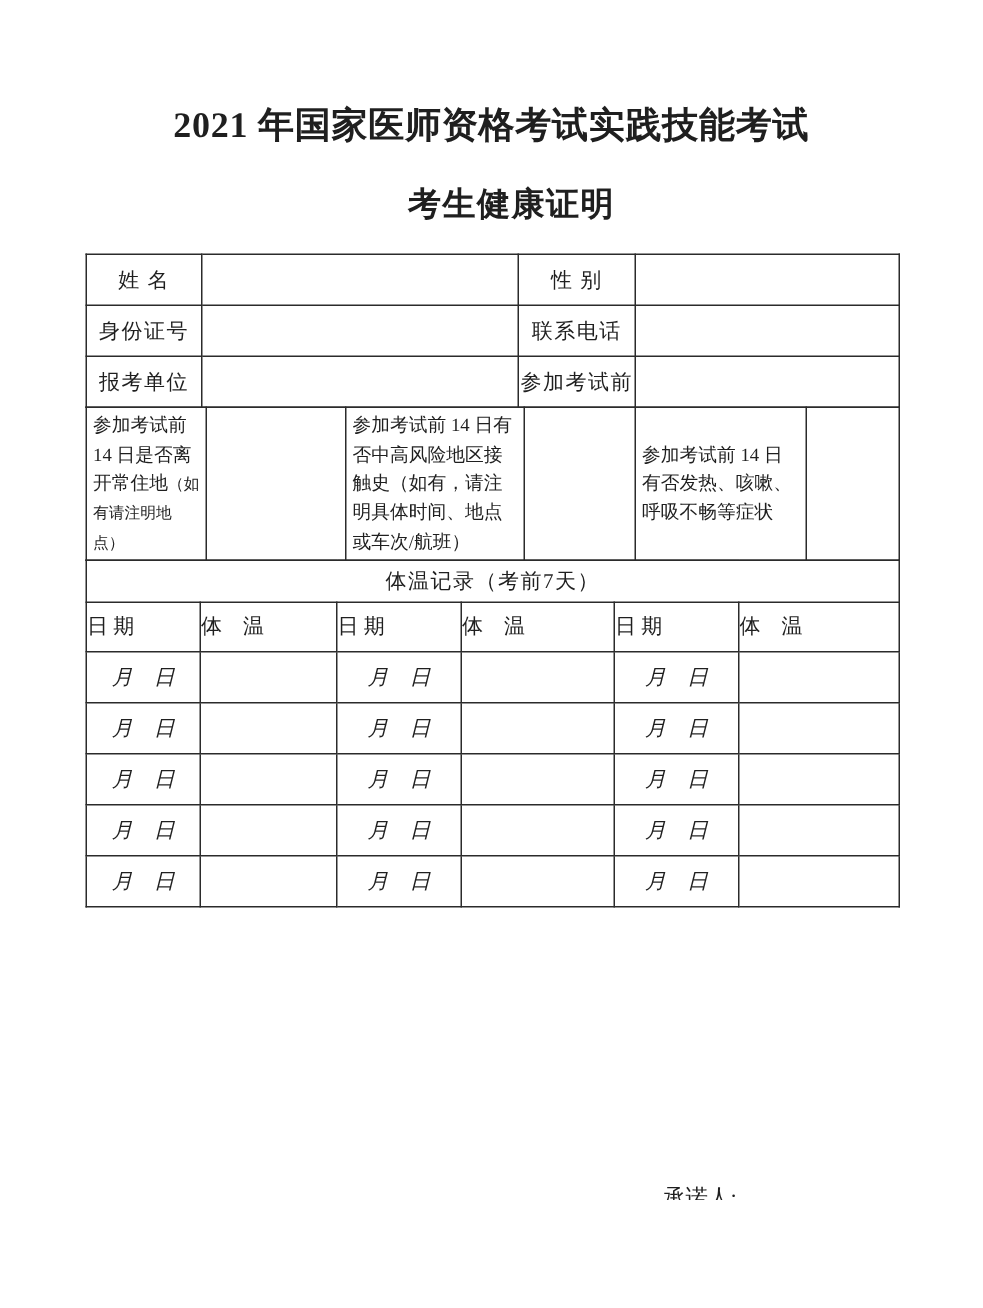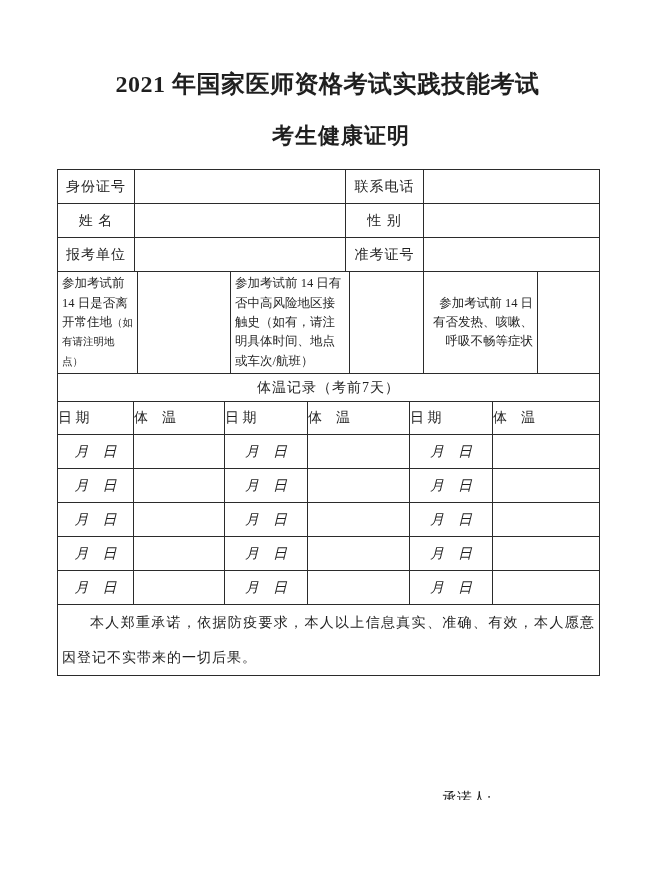--- a/index.html
+++ b/index.html
@@ -38,21 +38,21 @@
   tr.r-decl td   { height:71px; }
 
   td.lbl { text-align:center; letter-spacing:1px; }
   td.val { }
 
   td.q {
     font-size:12.5px; line-height:1.55; padding:2px 4px; text-align:left;
     letter-spacing:0;
     margin-top:32px;
   }
-  td.q-center { text-align:right; }
+  td.q-center { text-align:left; }
   .q-note { font-size:10.5px; }
 
   td.temp-title { text-align:center; letter-spacing:1px; }
   td.th { text-align:left; }
   td.date-cell { text-align:center; }
 
   td.other-cell { text-align:left; padding:0 5px; }
 
   td.decl-cell {
     text-align:justify; padding:0 4px; line-height:35px;
@@ -75,35 +75,35 @@
 
     <table>
       <colgroup>
           <col style="width:77px">
           <col style="width:211px">
           <col style="width:78px">
           <col style="width:176px">
         </colgroup>
       <tbody>
           <tr class="r-info">
+        <td class="lbl">姓 名</td>
+        <td class="val"></td>
+        <td class="lbl">性 别</td>
+        <td class="val"></td>
+      </tr>
+      <tr class="r-info">
         <td class="lbl">身份证号</td>
         <td class="val"></td>
         <td class="lbl">联系电话</td>
-        <td class="val"></td>
-      </tr>
-      <tr class="r-info">
-        <td class="lbl">姓 名</td>
-        <td class="val"></td>
-        <td class="lbl">性 别</td>
         <td class="val"></td>
       </tr>
       <tr class="r-info">
         <td class="lbl">报考单位</td>
         <td class="val"></td>
-        <td class="lbl">准考证号</td>
+        <td class="lbl">参加考试前</td>
         <td class="val"></td>
       </tr>
     </tbody>
       </table>
 
     <table>
       <colgroup>
           <col style="width:80px">
           <col style="width:93px">
           <col style="width:119px">
@@ -185,25 +185,20 @@
         <td class="val"></td>
       </tr>
     </tbody>
       </table>
 
     <table>
       <colgroup>
           <col style="width:542px">
         </colgroup>
       <tbody>
-      <tr class="r-decl">
-        <td class="decl-cell">
-          <div class="decl-text">本人郑重承诺，依据防疫要求，本人以上信息真实、准确、有效，本人愿意因登记不实带来的一切后果。</div>
-        </td>
-      </tr>
     </tbody>
       </table>
 
   </div>
 
   <div class="signature">
     <div>承诺人:</div>
     <div class="sig-date">2015 年　　月　　日</div>
   </div>
 

